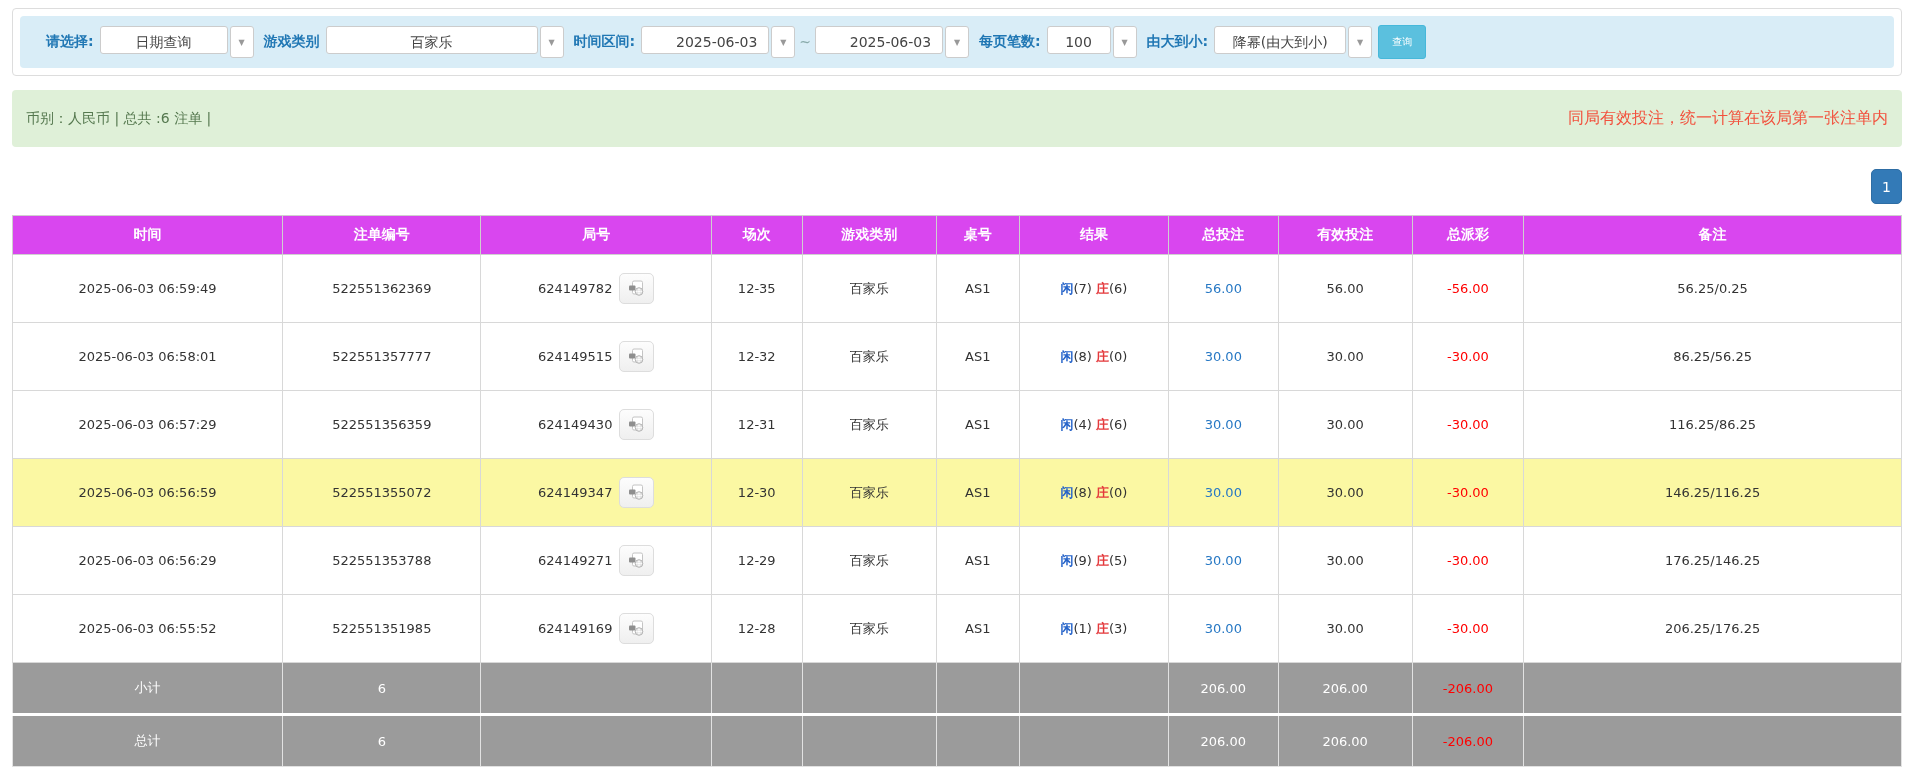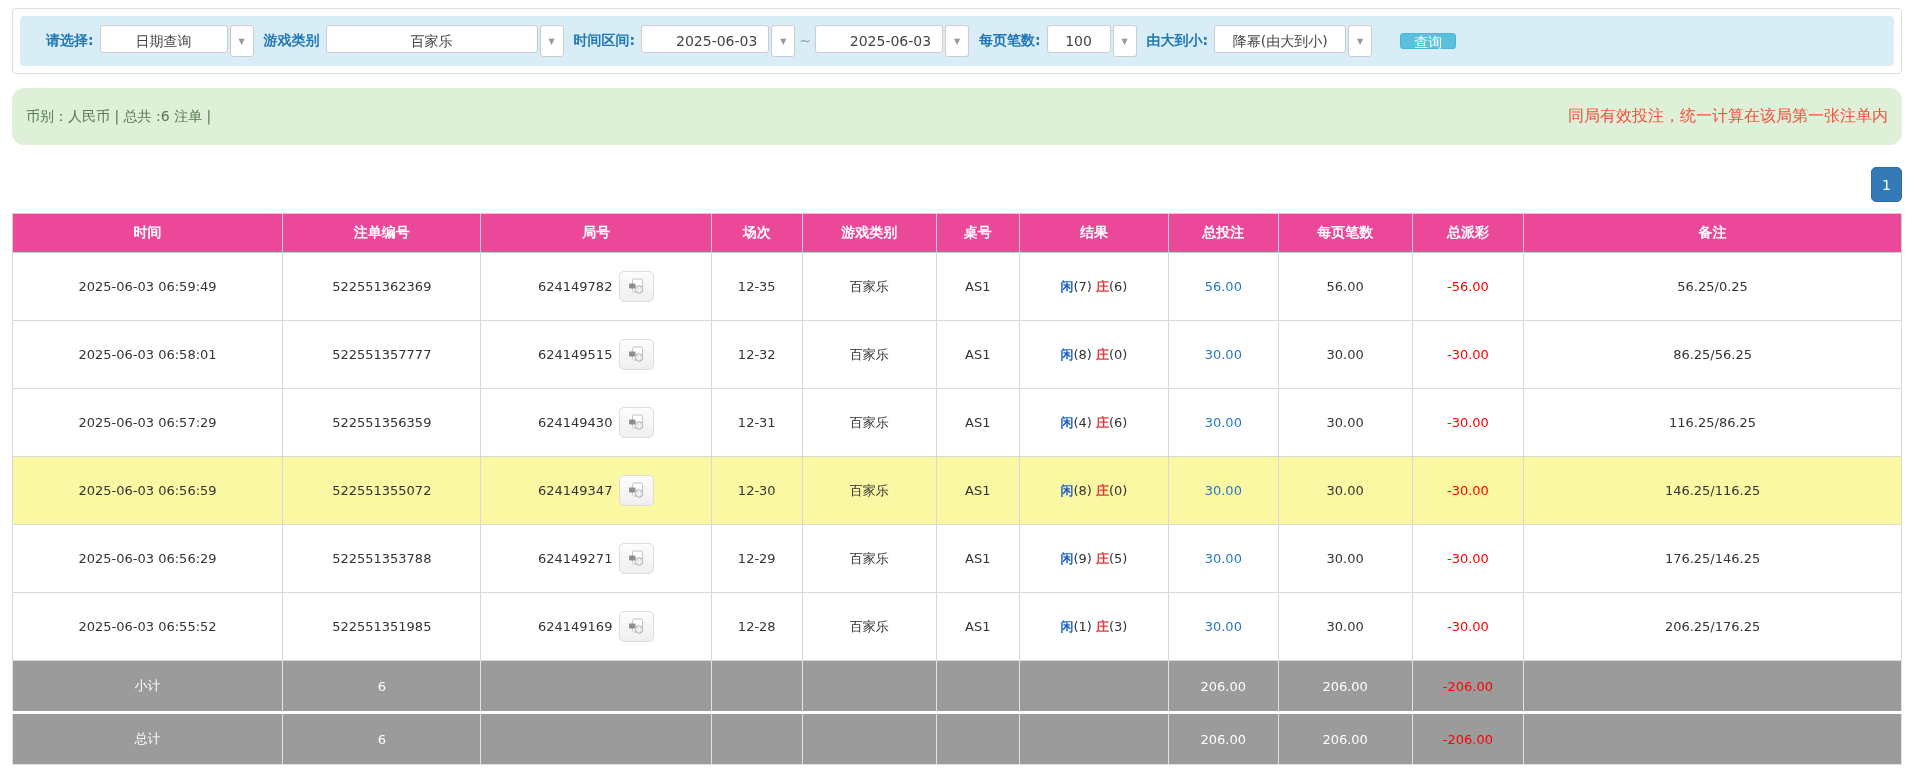--- a/index.html
+++ b/index.html
@@ -11,35 +11,35 @@
 
   
   .filter-panel { border:1px solid #ddd; border-radius:4px; background:#fff; padding:7px; margin-bottom:14px; }
   .filter-bar { background:#d9edf7; border-radius:4px; padding:9px 10px; display:flex; align-items:center; }
   .flabel { color:#2077b4; font-weight:bold; font-size:14px; white-space:nowrap; margin:0 6px 0 10px; }
   .combo { display:flex; align-items:stretch; }
   .combo-text { background:#fff; border:1px solid #ccc; border-radius:3px; padding:6px 9px; font-size:14px; color:#444; height:28px; line-height:19px; white-space:nowrap; overflow:hidden;text-align:center; }
   .combo-caret { background:#fff; border:1px solid #ccc; border-radius:3px; width:24px; height:32px; margin-left:2px; display:flex; align-items:center; justify-content:center; color:#999; font-size:8px; }
   .w-type { width:128px; } .w-game { width:212px; } .w-date { width:128px;padding-left:32px; } .w-size { width:64px; } .w-sort { width:132px; }
   .tilde { color:#8aa; font-size:14px; margin:0 4px; }
-  .btn-search { background:#5bc0de; border:1px solid #46b8da; color:#fff; font-size:14px; border-radius:3px; height:16px; padding:0 13px; margin-left:28px; cursor:pointer; }
-
-  
-  .notice-bar { background:#dff0d8; border-radius:12px; padding:18px 14px; display:flex; justify-content:space-between; align-items:center; margin-bottom:22px; }
+  .btn-search { background:#5bc0de; border:1px solid #46b8da; color:#fff; font-size:10px; border-radius:3px; height:34px; padding:0 13px; margin-left:6px; cursor:pointer; }
+
+  
+  .notice-bar { background:#dff0d8; border-radius:4px; padding:18px 14px; display:flex; justify-content:space-between; align-items:center; margin-bottom:22px; }
   .notice-left { color:#55784f; font-size:14px; }
   .notice-right { color:#f2503c; font-size:16px; }
 
   
   .pager { display:flex; justify-content:flex-end; }
   .pager.top { margin-bottom:11px; }
   .page-btn { background:#337ab7; border:1px solid #2e6da4; color:#fff; width:31px; height:35px; border-radius:5px; display:flex; align-items:center; justify-content:center; font-size:14px; cursor:pointer; }
 
   
   table.records { width:100%; border-collapse:collapse; table-layout:fixed; font-size:13px; }
-  table.records th { background:#ec4899; color:#fff; font-weight:bold; font-size:14px; padding:10px 8px; border:1px solid #cfcfcf; text-align:center; }
+  table.records th { background:#d946ef; color:#fff; font-weight:bold; font-size:14px; padding:10px 8px; border:1px solid #cfcfcf; text-align:center; }
   table.records td { border:1px solid #d8d8d8; text-align:center; padding:18px 6px; color:#333; background:#fff; white-space:nowrap; }
   tr.hl td { background:#fbf8a3;margin-left:31px; }
   .link-blue { color:#2778c4; cursor:pointer; }
   .neg { color:#f00; }
   .r-player { color:#2563c9; font-weight:bold; }
   .r-banker { color:#e4393c; font-weight:bold; }
   .video-btn { display:inline-flex; align-items:center; justify-content:center; width:35px; height:31px; border:1px solid #ddd; border-radius:5px; background:linear-gradient(#fdfdfd,#efefef); margin-left:7px; vertical-align:middle; cursor:pointer; }
   .round-num { vertical-align:middle; }
 
   
@@ -120,21 +120,21 @@
     <thead>
       <tr>
         <th>时间</th>
         <th>注单编号</th>
         <th>局号</th>
         <th>场次</th>
         <th>游戏类别</th>
         <th>桌号</th>
         <th>结果</th>
         <th>总投注</th>
-        <th>每页笔数</th>
+        <th>有效投注</th>
         <th>总派彩</th>
         <th>备注</th>
       </tr>
     </thead>
     <tbody>
         <tr>
           <td>2025-06-03 06:59:49</td>
           <td>522551362369</td>
           <td><span class="round-num">624149782</span><span class="video-btn">
               <svg width="17" height="17" viewBox="0 0 17 17">

